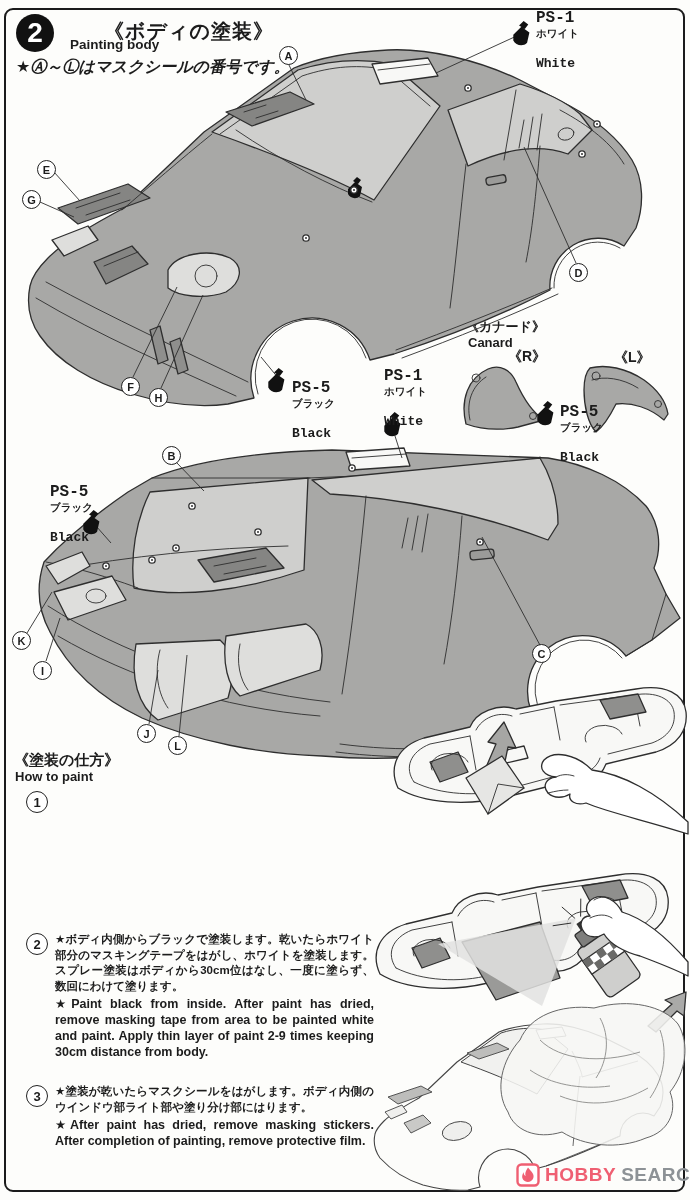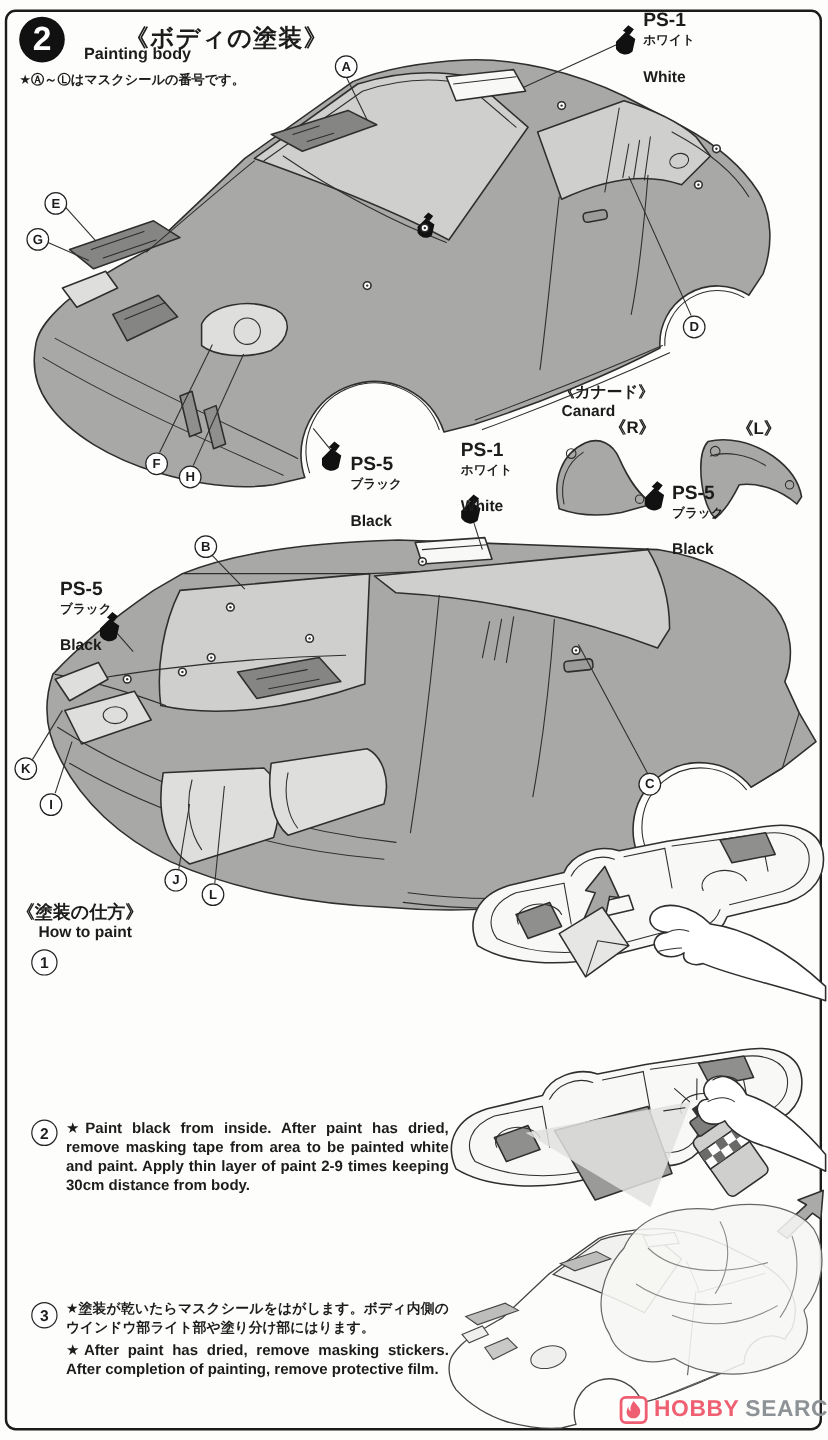--- a/index.html
+++ b/index.html
@@ -14,39 +14,39 @@
     border:2px solid #1b1b1b;border-radius:9px;pointer-events:none;
   }
   
   .badge{
     left:16px;top:14px;width:38px;height:38px;border-radius:50%;
     background:#111;color:#fff;display:flex;align-items:center;justify-content:center;
     font-size:28px;font-weight:bold;
   }
   .title-jp{left:60px;top:18px;font-size:20px;font-weight:bold;letter-spacing:1px;margin-left:44px;}
   .title-en{left:70px;top:37px;font-size:13.5px;font-weight:bold;text-align:center;}
-  .note{left:16px;top:59px;font-size:11px;font-weight:bold;line-height:16px;}
+  .note{left:16px;top:59px;font-size:16px;font-weight:bold;line-height:16px;font-style:italic;}
   
   .seal{
     width:17px;height:17px;border:1.2px solid #222;border-radius:50%;
     background:#fff;display:flex;align-items:center;justify-content:center;
     font-size:11px;font-weight:bold;z-index:5;
   }
   
-  .ps{z-index:5;line-height:1;}
+  .ps{z-index:5;line-height:1;font-family:Liberation Mono, monospace;}
   .ps .ps-code{font-size:16px;font-weight:bold;margin-bottom:3px;}
   .ps .ps-jp{font-size:10.5px;font-weight:bold;margin-bottom:2px;}
   .ps .ps-en{font-size:13px;font-weight:bold;margin-top:17px;}
   
   .canard-title-jp{left:466px;top:318px;font-size:13px;font-weight:bold;}
   .canard-title-en{left:468px;top:335px;font-size:13px;font-weight:bold;}
   .canard-rl{font-size:14px;font-weight:bold;}
   
   .howto-jp{left:14px;top:751px;font-size:15px;font-weight:bold;}
-  .howto-en{left:32px;top:769px;font-size:13px;font-weight:bold;}
+  .howto-en{left:15px;top:769px;font-size:13px;font-weight:bold;}
   .step{left:26px;width:348px;}
   .step-num{
     position:absolute;left:0;top:1px;width:20px;height:20px;border:1.3px solid #222;
     border-radius:50%;background:#fff;display:flex;align-items:center;justify-content:center;
     font-size:13px;font-weight:bold;
   }
   .step-body{margin-left:29px;width:319px;}
   .step-body .jp{margin:0 0 2px 0;font-size:11.5px;font-weight:bold;line-height:15.5px;text-align:justify;}
   .step-body .en{margin:0;font-size:12.5px;font-weight:bold;line-height:16px;text-align:justify;}
   
@@ -299,20 +299,21 @@
 <div class="abs howto-en">How to paint</div>
 
 <div class="abs step" style="top:790px">
   <div class="step-num">1</div>
   <div class="step-body">
   </div>
 </div>
 <div class="abs step" style="top:932px">
   <div class="step-num">2</div>
   <div class="step-body">
+    <p class="jp">★ボディ内側からブラックで塗装します。乾いたらホワイト部分のマスキングテープをはがし、ホワイトを塗装します。スプレー塗装はボディから30cm位はなし、一度に塗らず、数回にわけて塗ります。</p>
     <p class="en">★Paint black from inside. After paint has dried, remove masking tape from area to be painted white and paint. Apply thin layer of paint 2-9 times keeping 30cm distance from body.</p>
   </div>
 </div>
 <div class="abs step" style="top:1084px">
   <div class="step-num">3</div>
   <div class="step-body">
     <p class="jp">★塗装が乾いたらマスクシールをはがします。ボディ内側のウインドウ部ライト部や塗り分け部にはります。</p>
     <p class="en">★After paint has dried, remove masking stickers. After completion of painting, remove protective film.</p>
   </div>
 </div>

